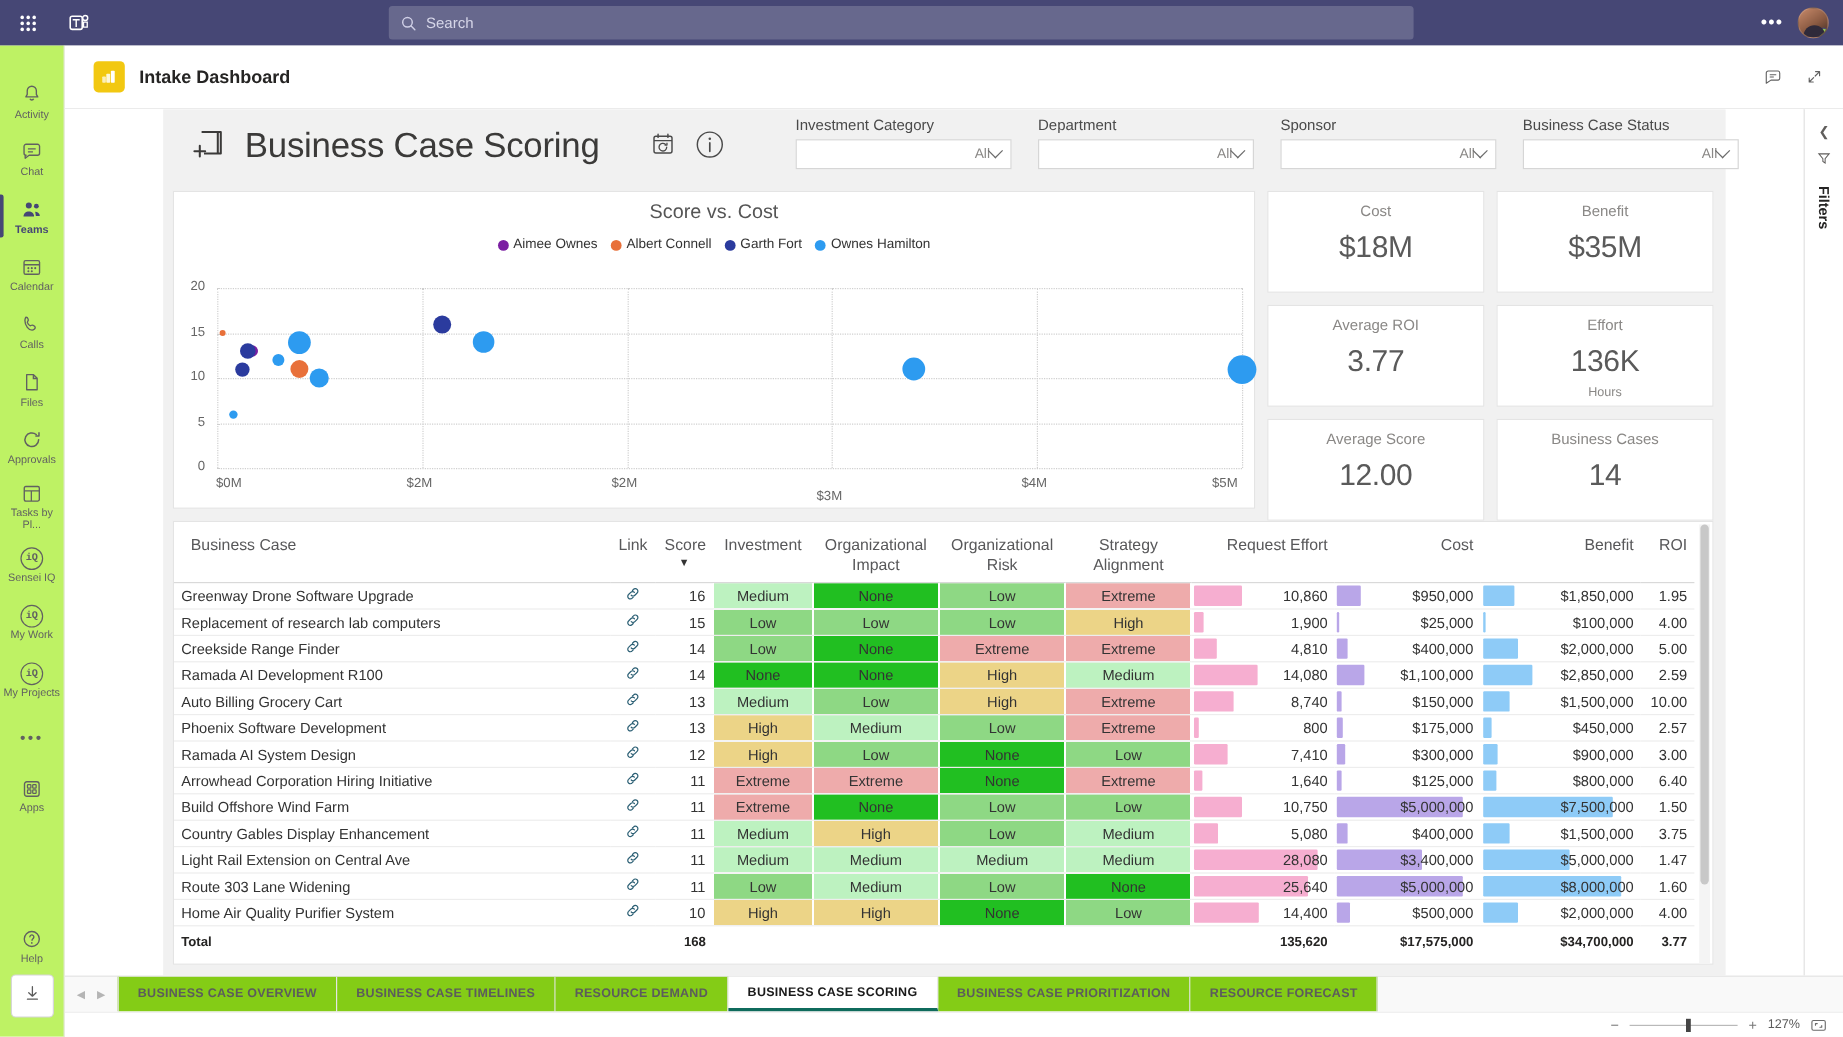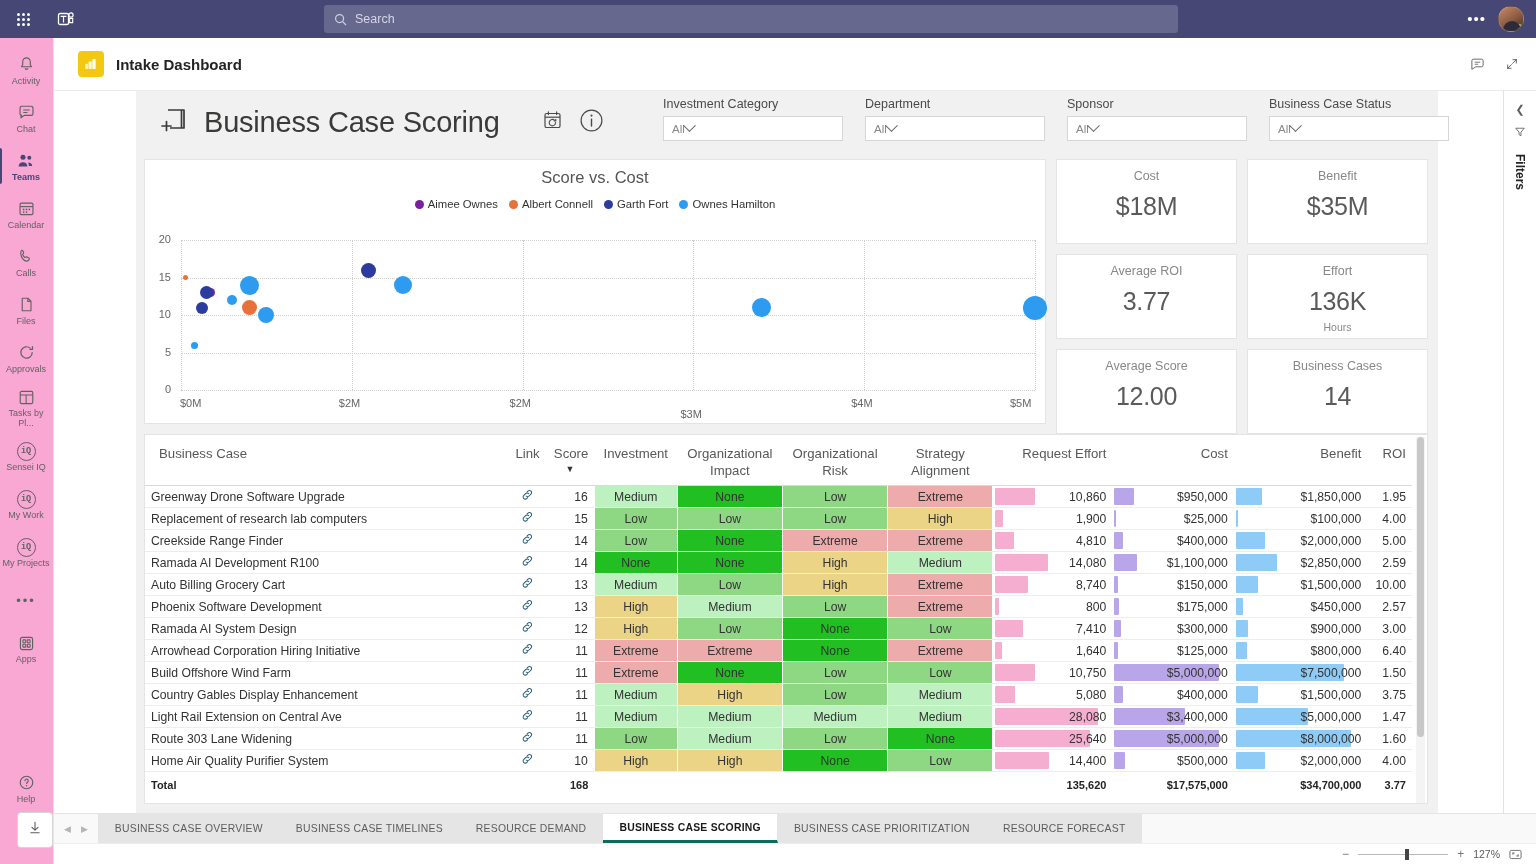--- a/index.html
+++ b/index.html
@@ -42,22 +42,22 @@
     background:#2f2a3a; border-radius:9px 9px 0 0;
   }
   .avatar-badge {
     position:absolute; right:-1px; bottom:-1px; width:9px; height:9px; border-radius:50%;
     background:#92c353; border:1.5px solid #464775;
   }
 
   
   .rail {
     position: absolute; top: 38px; left: 0; width: 54px; height: 826px;
-    background: #f9a8d4; display: flex; flex-direction: column; align-items: flex-end;
-    padding-top: 8px; border-right: 1px solid #e6e6e6;
+    background: #bef264; display: flex; flex-direction: column; align-items: center;
+    padding-top: 22px; border-right: 1px solid #e6e6e6;
   }
   .rail-item {
     width: 54px; min-height: 48px; display: flex; flex-direction: column;
     align-items: center; justify-content: center; cursor: pointer; position: relative;
     padding: 5px 0 4px;
   }
   .rail-item .ri-label { font-size: 9px; color: #616161; margin-top: 2px; line-height: 1.1; text-align: center; max-width: 52px; }
   .rail-item.active .ri-label { color: #464775; font-weight: 600; }
   .rail-item.active::before {
     content: ""; position: absolute; left: 0; top: 6px; bottom: 6px; width: 3px;
@@ -116,21 +116,21 @@
   .rep-title-wrap { position: absolute; left: 22px; top: 12px; display: flex; align-items: center; gap: 12px; }
   .rep-title { font-size: 29px; font-weight: 300; color: #3b3a39; letter-spacing: -0.2px; }
   .head-icons { position: absolute; left: 405px; top: 17px; display: flex; gap: 14px; align-items: center; }
   .head-icons .hi { cursor: pointer; color: #4a4a4a; display: flex; }
 
   .slicers { position: absolute; left: 487px; top: 6px; display: flex; gap: 22px; margin-left: 40px; }
   .slicer { width: 180px; }
   .slicer-label { font-size: 12.5px; color: #4a4a4a; margin-bottom: 5px; font-weight: 400; }
   .slicer-box {
     height: 25px; background: #fff; border: 1px solid #d6d6d6; display: flex;
-    align-items: center; justify-content: flex-start; padding: 0 8px; cursor: pointer;
+    align-items: center; justify-content: flex-end; padding: 0 8px; cursor: pointer;
   }
   .slicer-val { font-size: 11.5px; color: #8a8886; }
   .chev { width: 9px; height: 9px; border-right: 1.4px solid #6b6b6b; border-bottom: 1.4px solid #6b6b6b; transform: rotate(45deg) translate(-2px,-2px); }
 
   
   .scatter-card {
     position: absolute; left: 8px; top: 68px; width: 902px; height: 265px;
     background: #fff; border: 1px solid #e4e4e4;
   }
   .scatter-title { text-align: center; font-size: 16.5px; color: #555; font-weight: 400; margin-top: 8px; }
@@ -194,21 +194,21 @@
   .tbl-thumb { position: absolute; top: 0; left: 1px; width: 7px; height: 300px; background: #c8c8c8; border-radius: 4px; }
 
   
   .pagebar {
     position: absolute; left: 54px; bottom: 21px; width: 1482px; height: 30px;
     background: #f9f9f9; border-top: 1px solid #e4e4e4; display: flex; align-items: stretch;
   }
   .pb-arrows { display: flex; align-items: center; gap: 10px; padding: 0 10px; color: #b5b5b5; font-size: 9px; }
   .pb-tab {
     display: flex; align-items: center; padding: 0 16px; font-size: 10.4px; color: #5c5c5c;
-    letter-spacing: 0.25px; border-right: 1px solid #e4e4e4; cursor: pointer; background: #e5e5e5;
+    letter-spacing: 0.25px; border-right: 1px solid #e4e4e4; cursor: pointer; background: #84cc16; font-weight: bold;
   }
   .pb-tab:first-of-type { border-left: 1px solid #e4e4e4; }
   .pb-tab.active { background: #fff; color: #1a1a1a; font-weight: 700; border-bottom: 3px solid #0f6b5c; }
 
   .statusbar {
     position: absolute; left: 54px; bottom: 0; width: 1482px; height: 21px;
     background: #fff; border-top: 1px solid #ededed; display: flex; align-items: center;
     justify-content: flex-end; padding-right: 14px; gap: 9px;
   }
   .zoom-minus, .zoom-plus { font-size: 12px; color: #777; cursor: pointer; line-height: 10px; }

